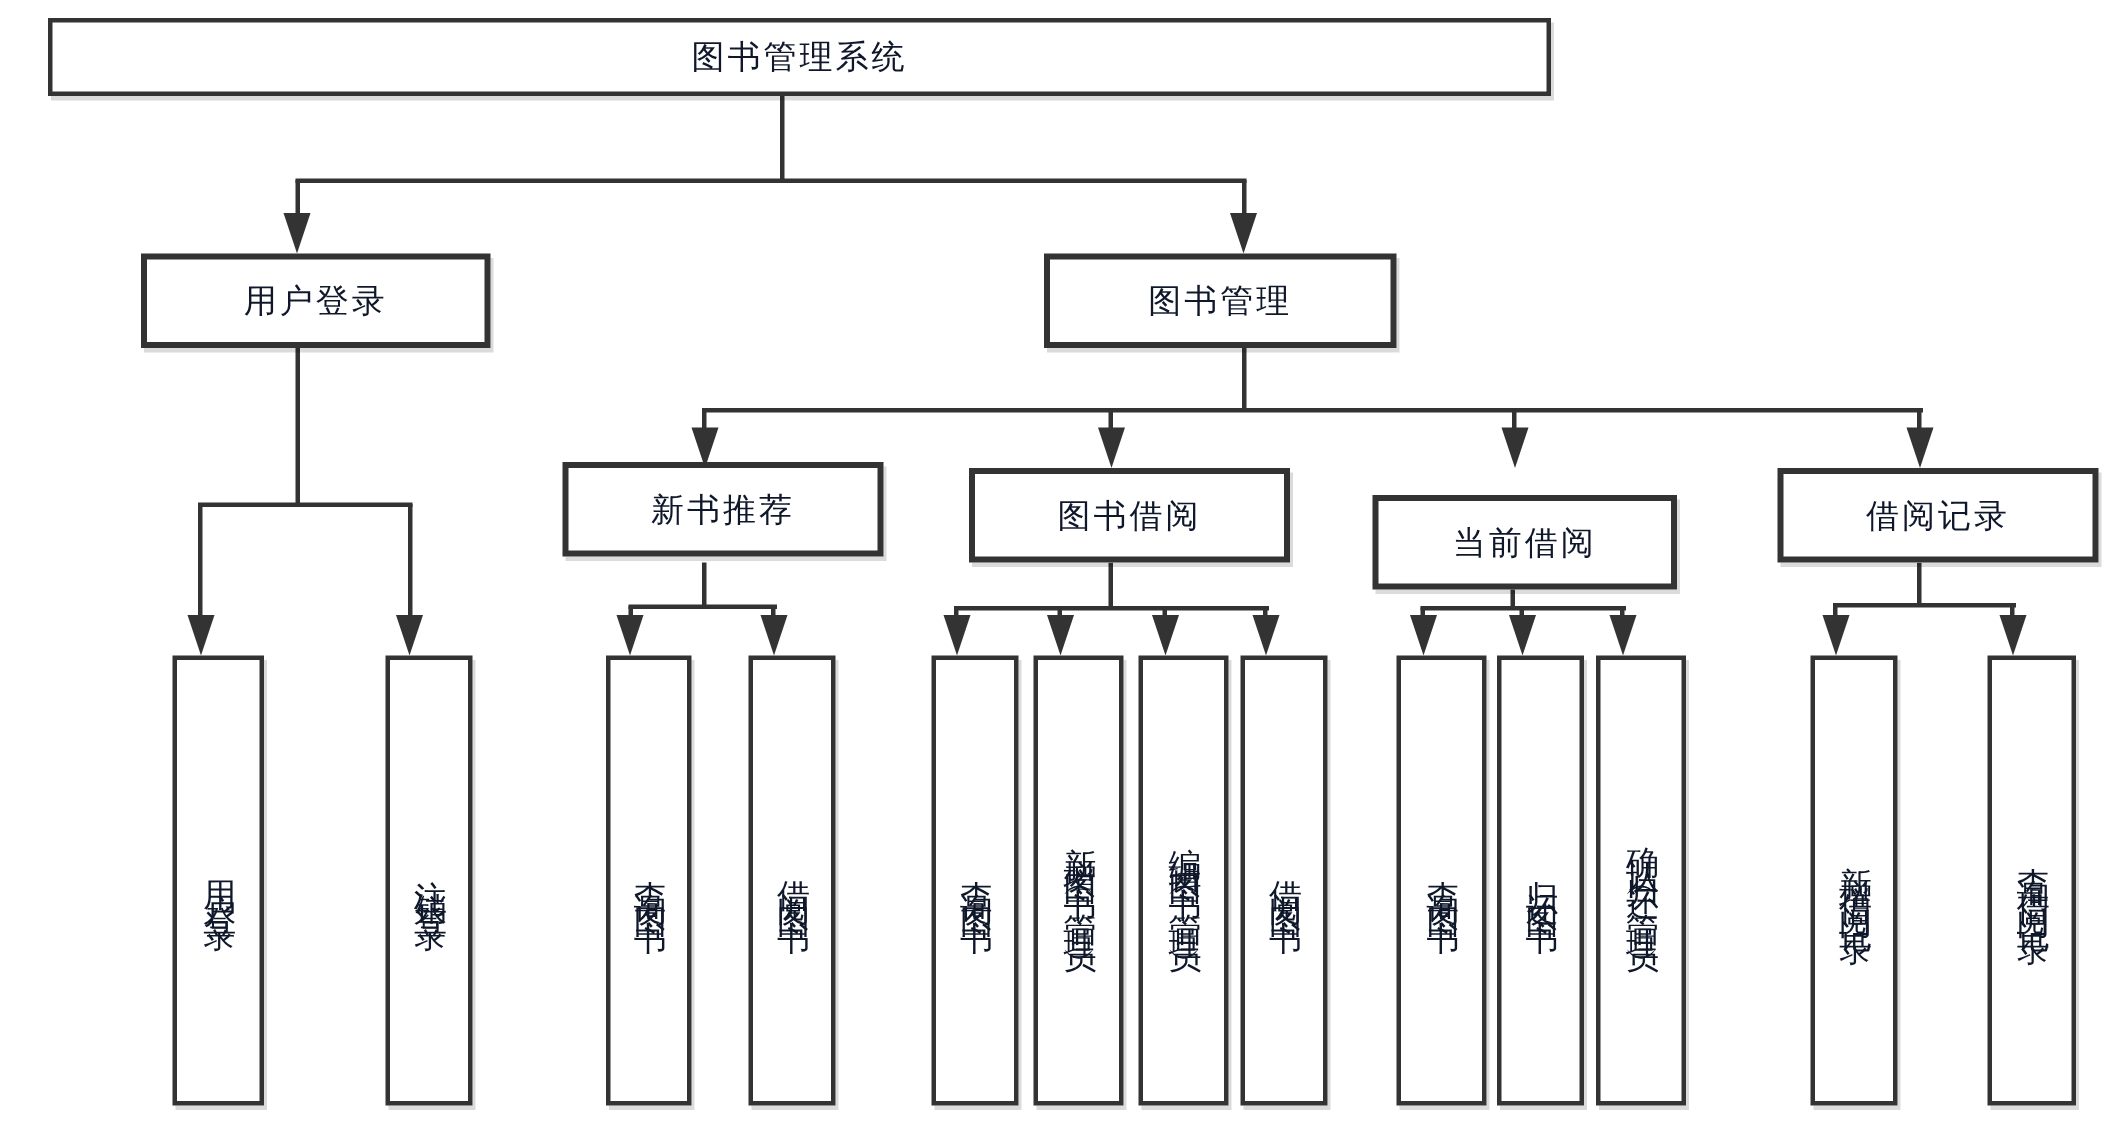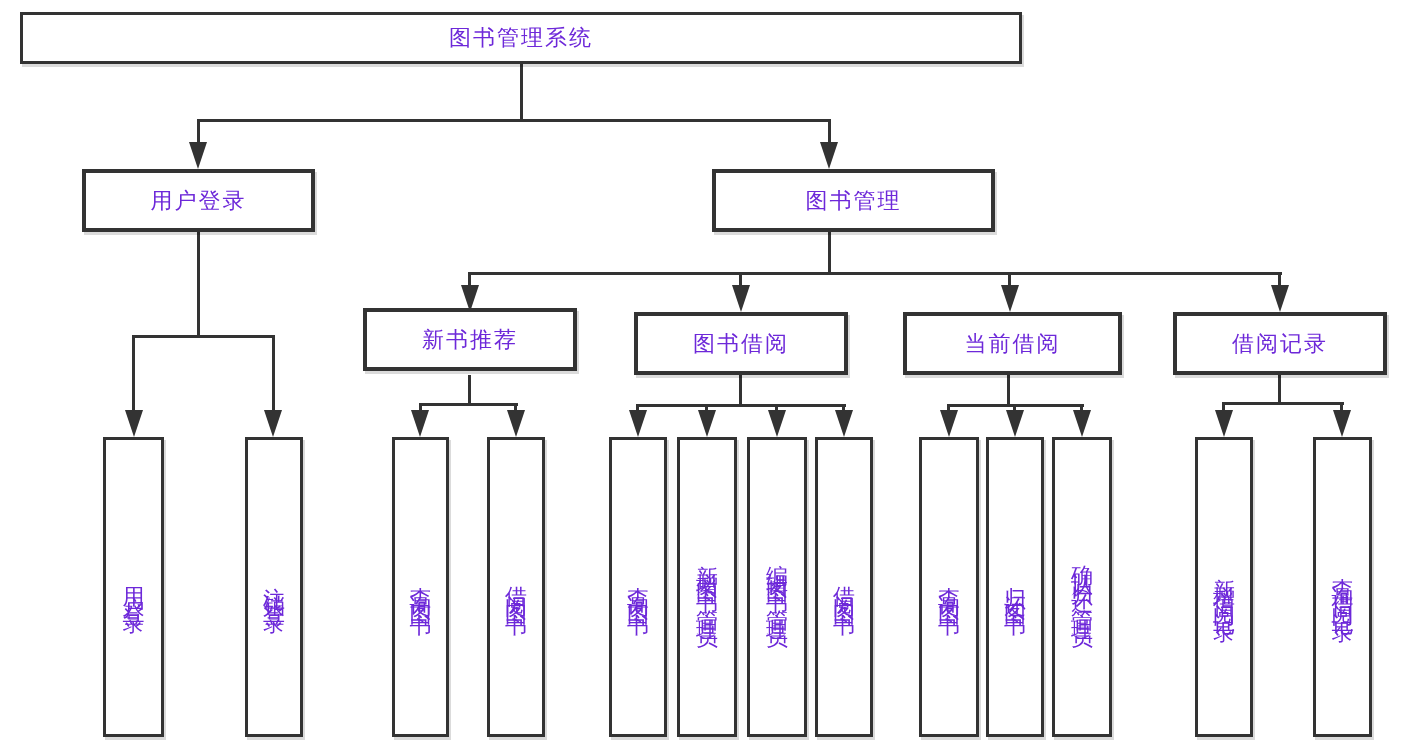--- a/index.html
+++ b/index.html
@@ -12,23 +12,23 @@
   .hl{position:absolute;height:3px;background:#333333;}
 
   
   .ar{position:absolute;width:0;height:0;
       border-left:9px solid transparent;
       border-right:9px solid transparent;
       border-top:27px solid #333333;}
 
   
   .node{position:absolute;box-sizing:border-box;background:#ffffff;
-        border:3px solid #333333;color:#6d28d9;
+        border:3px solid #333333;color:#0f172a;
         display:flex;align-items:center;justify-content:center;
-        box-shadow:2px 3px 0 rgba(0,0,0,0.14);}
+        box-shadow:2px 3px 0 rgba(0,0,0,0.14);margin-left:12px;}
   .node.mid{border-width:4px;}
   .node.h{font-size:22px;letter-spacing:2px;white-space:nowrap;}
   .node.v{writing-mode:vertical-rl;text-orientation:mixed;
           font-size:22px;letter-spacing:9px;line-height:1;}
 
   
   .watermark{position:absolute;left:1186px;top:714px;
              font-size:19px;letter-spacing:1px;white-space:nowrap;
              color:#9b9ba0;
              text-shadow:3px 2px 1px rgba(224,122,122,0.65);}
@@ -93,25 +93,25 @@
   <div class="vl" style="left:1278px;top:375px;height:29px"></div>
   <div class="hl" style="left:1222px;top:402px;width:122px"></div>
   <div class="vl" style="left:1222px;top:403px;height:9px"></div>
   <div class="vl" style="left:1340px;top:403px;height:9px"></div>
   <div class="ar" style="left:1215px;top:410px"></div>
   <div class="ar" style="left:1333px;top:410px"></div>
 
   <div class="node h" style="left:20px;top:12px;width:1002px;height:52px">图书管理系统</div>
 
   <div class="node h mid" style="left:82px;top:169px;width:233px;height:63px">用户登录</div>
-  <div class="node h mid" style="left:712px;top:169px;width:283px;height:63px">图书管理</div>
+  <div class="node h mid" style="left:684px;top:169px;width:235px;height:63px">图书管理</div>
 
   <div class="node h mid" style="left:363px;top:308px;width:214px;height:63px">新书推荐</div>
   <div class="node h mid" style="left:634px;top:312px;width:214px;height:63px">图书借阅</div>
-  <div class="node h mid" style="left:903px;top:312px;width:219px;height:63px">当前借阅</div>
+  <div class="node h mid" style="left:903px;top:330px;width:203px;height:63px">当前借阅</div>
   <div class="node h mid" style="left:1173px;top:312px;width:214px;height:63px">借阅记录</div>
 
   <div class="node v" style="left:103px;top:437px;width:61px;height:300px">用户登录</div>
   <div class="node v" style="left:245px;top:437px;width:58px;height:300px">注销登录</div>
 
   <div class="node v" style="left:392px;top:437px;width:57px;height:300px">查询图书</div>
   <div class="node v" style="left:487px;top:437px;width:58px;height:300px">借阅图书</div>
 
   <div class="node v" style="left:609px;top:437px;width:58px;height:300px">查询图书</div>
   <div class="node v" style="left:677px;top:437px;width:60px;height:300px">新增图书（管理员）</div>

